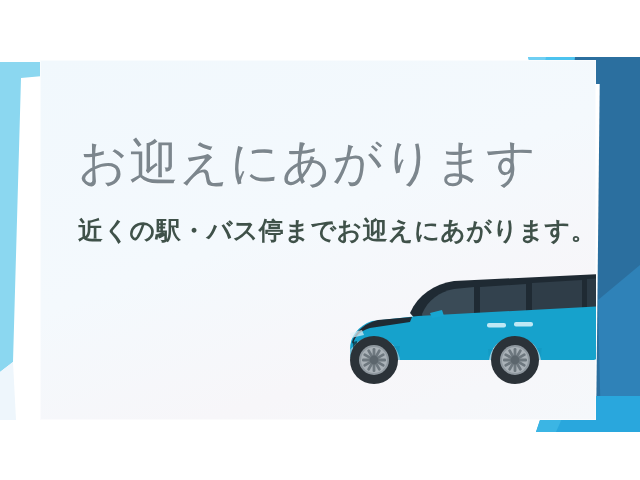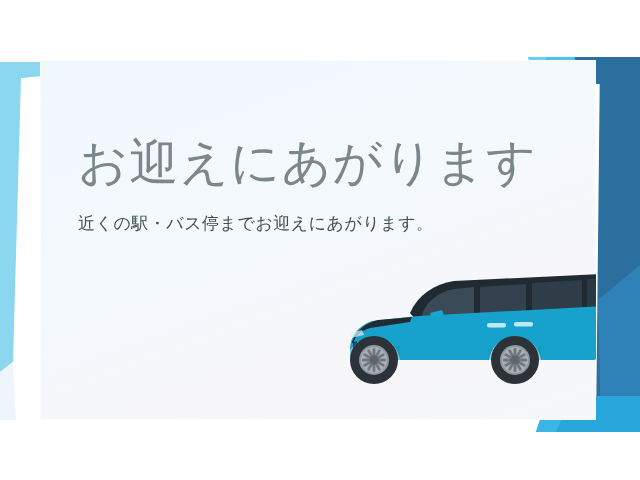--- a/index.html
+++ b/index.html
@@ -56,24 +56,24 @@
     font-size: 49px;
     line-height: 1.05;
     color: #7c868d;
     letter-spacing: 1px;
     font-weight: 400;
     white-space: nowrap;
     text-shadow: 0 1px 0 rgba(255,255,255,0.6);
   }
   .subline {
     margin-top: 22px;
-    font-size: 17px;
+    font-size: 25px;
     line-height: 1.62;
     color: #3f5149;
-    font-weight: 400;
+    font-weight: 700;
     letter-spacing: 0.5px;
   }
   .subline div { white-space: nowrap; }
 
   
   .car-wrap {
     position: absolute;
     left: 286px;
     top: 190px;
     width: 290px;

